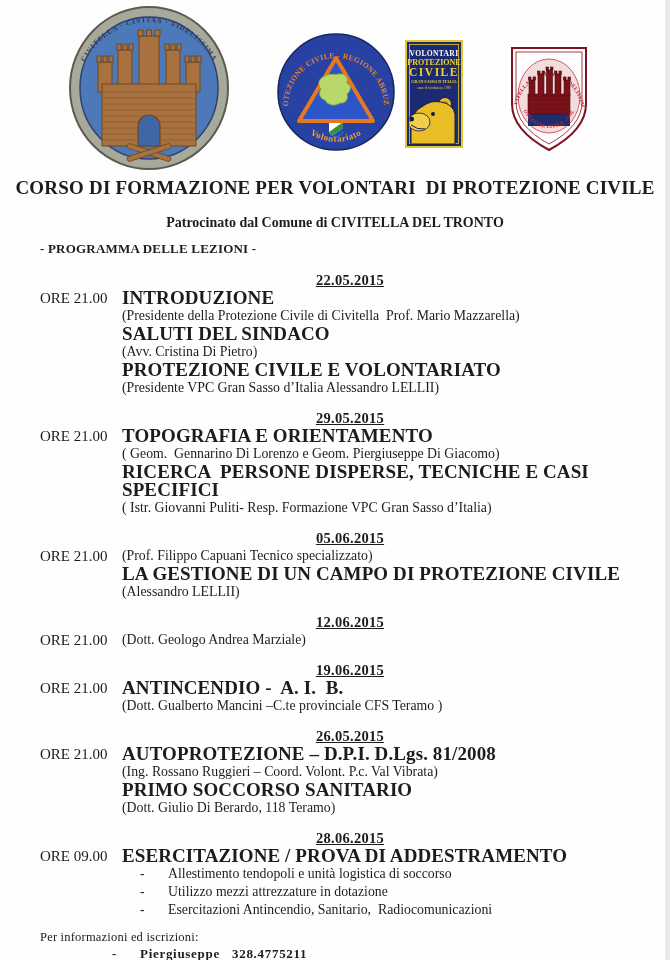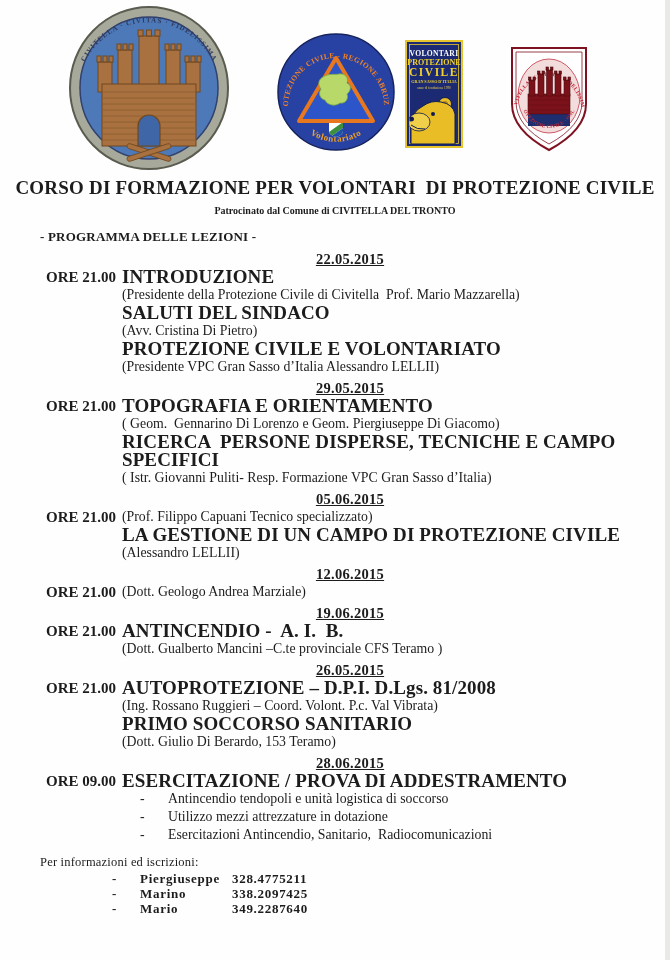--- a/index.html
+++ b/index.html
@@ -9,27 +9,27 @@
 
   
   .logos{position:relative;height:172px;}
   .logo{position:absolute;}
   .logo-seal{left:68px;top:6px;width:162px;height:164px;}
   .logo-abruzzo{left:277px;top:33px;width:118px;height:118px;}
   .logo-gransasso{left:405px;top:40px;width:58px;height:108px;}
   .logo-shield{left:504px;top:44px;width:90px;height:110px;}
 
   .title{margin-top:4px;text-align:center;font-weight:bold;font-size:19px;letter-spacing:0.2px;line-height:24px;white-space:pre-wrap;}
-  .subtitle{margin-top:2px;text-align:center;font-weight:bold;font-size:10px;line-height:18px;white-space:pre-wrap;}
+  .subtitle{margin-top:14px;text-align:center;font-weight:bold;font-size:14px;line-height:18px;white-space:pre-wrap;}
   .program-label{margin:8px 0 0 40px;font-weight:bold;font-size:13px;line-height:17px;letter-spacing:0.2px;}
 
   .sessions{padding:2px 20px 0 40px;}
-  .session-date{text-align:center;font-weight:bold;font-size:14.5px;line-height:18px;margin-top:3px;text-decoration:underline;padding-left:10px;letter-spacing:0.3px;}
+  .session-date{text-align:center;font-weight:bold;font-size:14.5px;line-height:18px;margin-top:12px;text-decoration:underline;padding-left:10px;letter-spacing:0.3px;}
   .row{display:flex;}
-  .time{flex:none;width:82px;font-weight:bold;font-size:15px;line-height:18px;text-align:center;}
+  .time{flex:none;width:82px;font-weight:normal;font-size:15px;line-height:18px;}
   .content{flex:1;min-width:0;}
   .topic{font-weight:bold;font-size:19px;line-height:18px;white-space:pre-wrap;letter-spacing:0.1px;}
   .detail{font-size:13.8px;line-height:18px;white-space:pre-wrap;}
   .bullet{display:flex;font-size:13.8px;line-height:18px;}
   .bullet .dash{flex:none;width:28px;padding-left:18px;}
   .bullet .b-text{white-space:pre-wrap;}
 
   .footer{margin:10px 0 0 40px;}
   .f-head{font-weight:normal;font-size:12.5px;line-height:17px;letter-spacing:0.2px;}
   .contact{display:flex;font-weight:bold;font-size:13px;line-height:15px;letter-spacing:0.7px;}
@@ -210,21 +210,21 @@
       </div>
     </div>
 
     <div class="session">
       <div class="session-date">29.05.2015</div>
       <div class="row">
         <div class="time">ORE 21.00</div>
         <div class="content">
           <div class="topic">TOPOGRAFIA E ORIENTAMENTO</div>
           <div class="detail">( Geom.  Gennarino Di Lorenzo e Geom. Piergiuseppe Di Giacomo)</div>
-          <div class="topic">RICERCA  PERSONE DISPERSE, TECNICHE E CAMPO SPECIFICI</div>
+          <div class="topic">RICERCA  PERSONE DISPERSE, TECNICHE E CASI SPECIFICI</div>
           <div class="detail">( Istr. Giovanni Puliti- Resp. Formazione VPC Gran Sasso d’Italia)</div>
         </div>
       </div>
     </div>
 
     <div class="session">
       <div class="session-date">05.06.2015</div>
       <div class="row">
         <div class="time">ORE 21.00</div>
         <div class="content">
@@ -257,34 +257,34 @@
     </div>
 
     <div class="session">
       <div class="session-date">26.05.2015</div>
       <div class="row">
         <div class="time">ORE 21.00</div>
         <div class="content">
           <div class="topic">AUTOPROTEZIONE – D.P.I. D.Lgs. 81/2008</div>
           <div class="detail">(Ing. Rossano Ruggieri – Coord. Volont. P.c. Val Vibrata)</div>
           <div class="topic">PRIMO SOCCORSO SANITARIO</div>
-          <div class="detail">(Dott. Giulio Di Berardo, 153 Teramo)</div>
+          <div class="detail">(Dott. Giulio Di Berardo, 118 Teramo)</div>
         </div>
       </div>
     </div>
 
     <div class="session">
       <div class="session-date">28.06.2015</div>
       <div class="row">
         <div class="time">ORE 09.00</div>
         <div class="content">
           <div class="topic">ESERCITAZIONE / PROVA DI ADDESTRAMENTO</div>
           <div class="bullet">
             <span class="dash">-</span>
-            <span class="b-text">Antincendio tendopoli e unità logistica di soccorso</span>
+            <span class="b-text">Allestimento tendopoli e unità logistica di soccorso</span>
           </div>
           <div class="bullet">
             <span class="dash">-</span>
             <span class="b-text">Utilizzo mezzi attrezzature in dotazione</span>
           </div>
           <div class="bullet">
             <span class="dash">-</span>
             <span class="b-text">Esercitazioni Antincendio, Sanitario,  Radiocomunicazioni</span>
           </div>
         </div>

